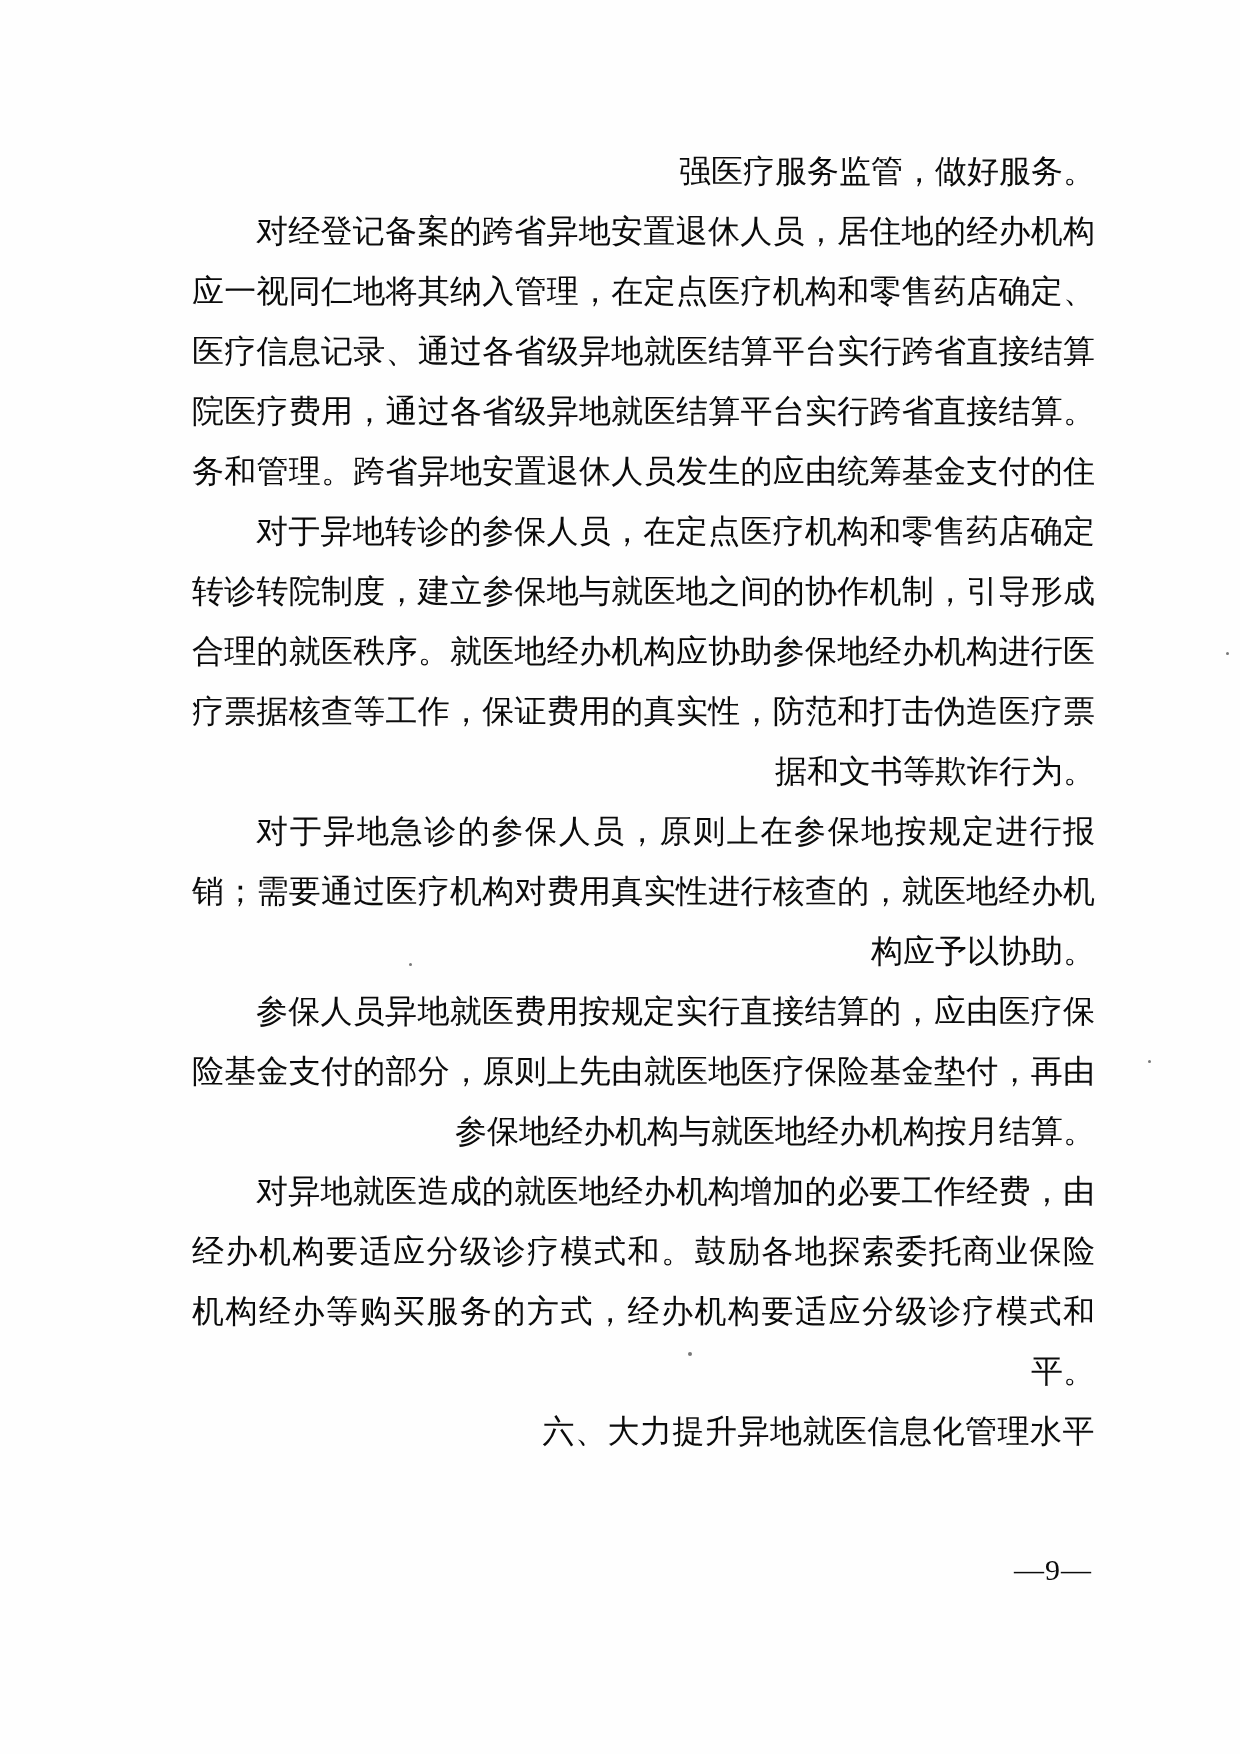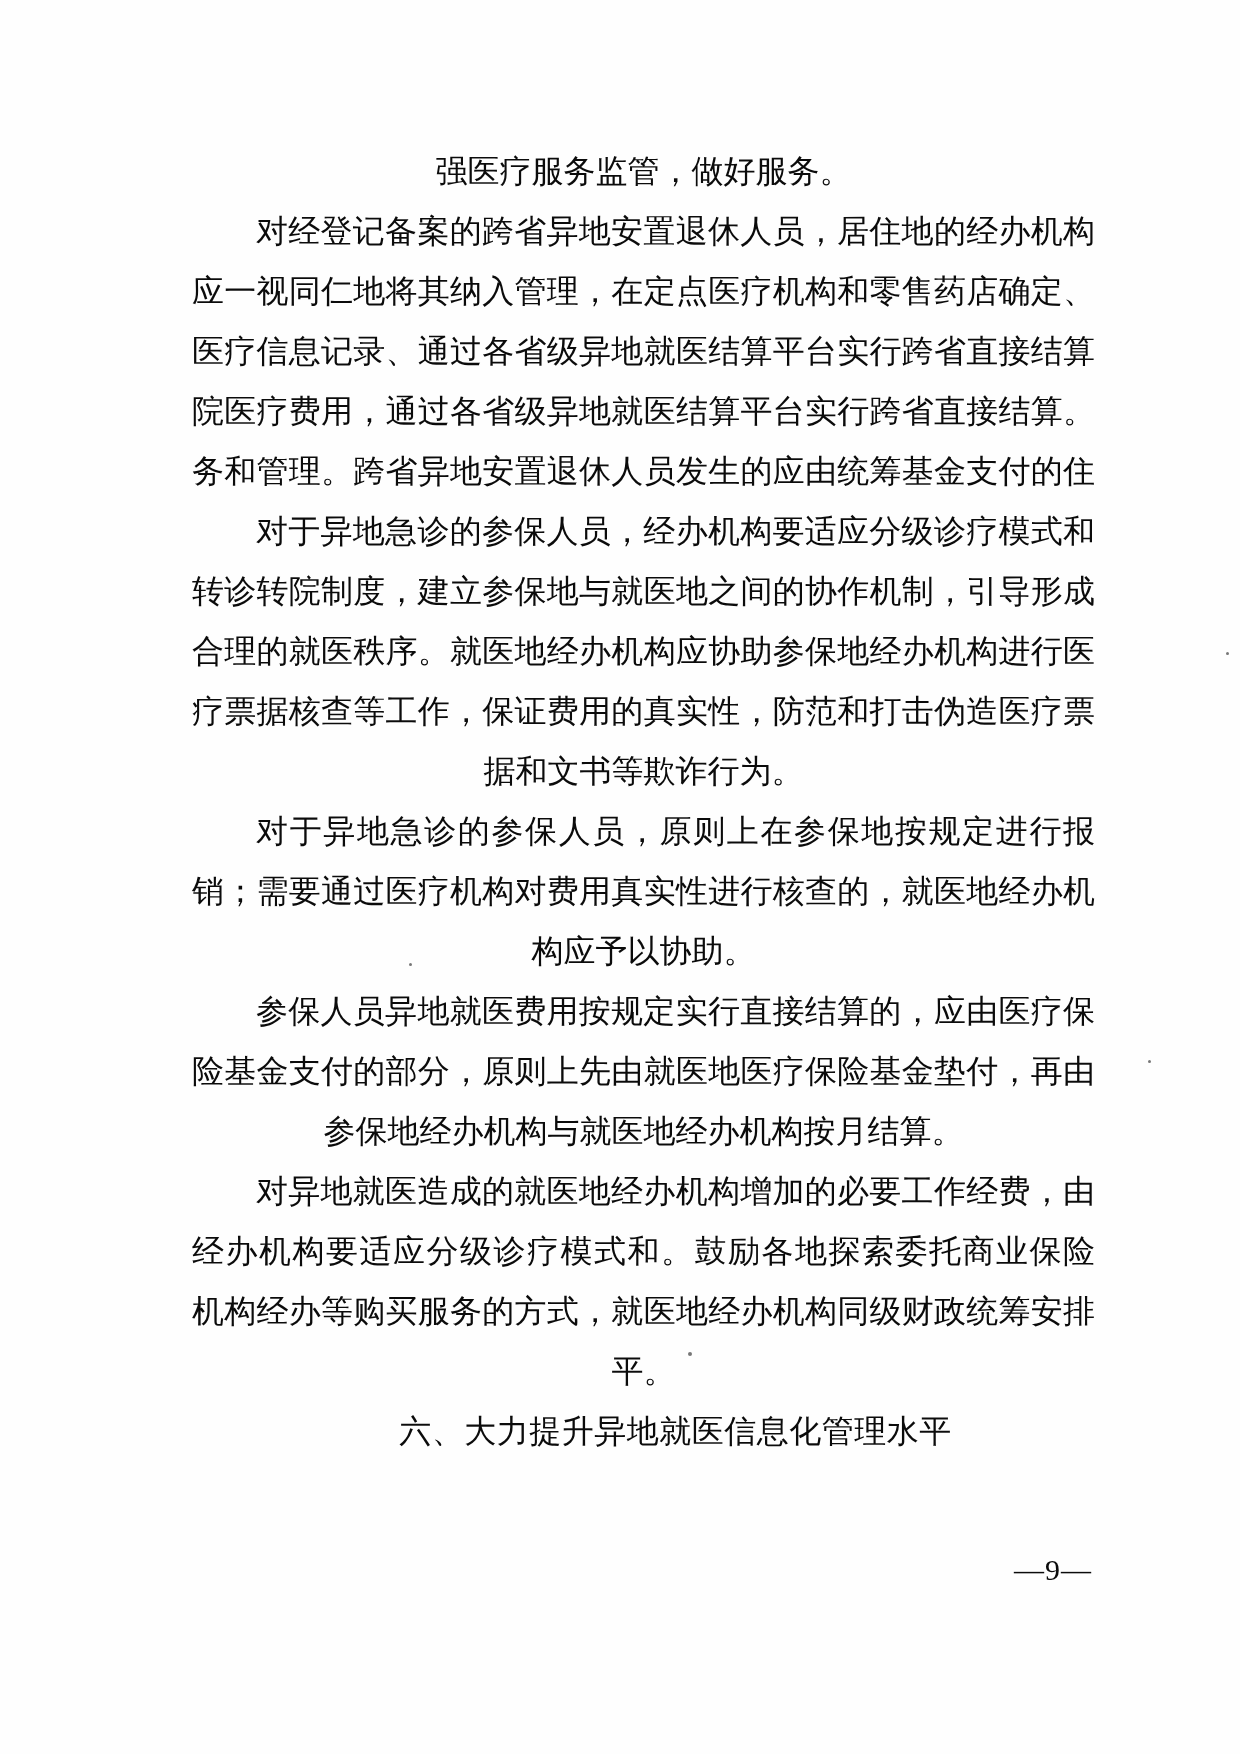--- a/index.html
+++ b/index.html
@@ -21,21 +21,21 @@
     width: 903px;
     font-family: "Liberation Serif", "DejaVu Serif", serif;
     font-size: 32px;
     line-height: 60px;
     color: #0b0b0b;
   }
   .ln {
     margin: 0;
     padding: 0;
     height: 60px;
-    text-align: center;
+    text-align: right;
     -webkit-font-smoothing: none;
   }
   .just {
     text-align: justify;
     text-align-last: justify;
     text-justify: inter-character;
   }
   .ind {
     text-indent: 2em;
   }
@@ -71,34 +71,34 @@
 <body>
 
 <div class="page">
   <main class="text-block">
     <p class="ln">强医疗服务监管，做好服务。</p>
     <p class="ln ind just">对经登记备案的跨省异地安置退休人员，居住地的经办机构</p>
     <p class="ln just">应一视同仁地将其纳入管理，在定点医疗机构和零售药店确定、</p>
     <p class="ln just">医疗信息记录、通过各省级异地就医结算平台实行跨省直接结算</p>
     <p class="ln just">院医疗费用，通过各省级异地就医结算平台实行跨省直接结算。</p>
     <p class="ln just">务和管理。跨省异地安置退休人员发生的应由统筹基金支付的住</p>
-    <p class="ln ind just">对于异地急诊的参保人员，经办机构要适应分级诊疗模式和</p>
+    <p class="ln ind just">对于异地转诊的参保人员，在定点医疗机构和零售药店确定</p>
     <p class="ln just">转诊转院制度，建立参保地与就医地之间的协作机制，引导形成</p>
     <p class="ln just">合理的就医秩序。就医地经办机构应协助参保地经办机构进行医</p>
     <p class="ln just">疗票据核查等工作，保证费用的真实性，防范和打击伪造医疗票</p>
     <p class="ln">据和文书等欺诈行为。</p>
     <p class="ln ind just">对于异地急诊的参保人员，原则上在参保地按规定进行报</p>
     <p class="ln just">销；需要通过医疗机构对费用真实性进行核查的，就医地经办机</p>
     <p class="ln">构应予以协助。</p>
     <p class="ln ind just">参保人员异地就医费用按规定实行直接结算的，应由医疗保</p>
     <p class="ln just">险基金支付的部分，原则上先由就医地医疗保险基金垫付，再由</p>
     <p class="ln">参保地经办机构与就医地经办机构按月结算。</p>
     <p class="ln ind just">对异地就医造成的就医地经办机构增加的必要工作经费，由</p>
     <p class="ln just">经办机构要适应分级诊疗模式和。鼓励各地探索委托商业保险</p>
-    <p class="ln just">机构经办等购买服务的方式，就医地经办机构同级财政统筹安排</p>
+    <p class="ln just">机构经办等购买服务的方式，经办机构要适应分级诊疗模式和</p>
     <p class="ln">平。</p>
     <p class="ln ind heading">六、大力提升异地就医信息化管理水平</p>
   </main>
 
   <div class="page-number">—9—</div>
 
   <span class="speck s1"></span>
   <span class="speck s2"></span>
   <span class="speck s3"></span>
   <span class="speck s4"></span>

